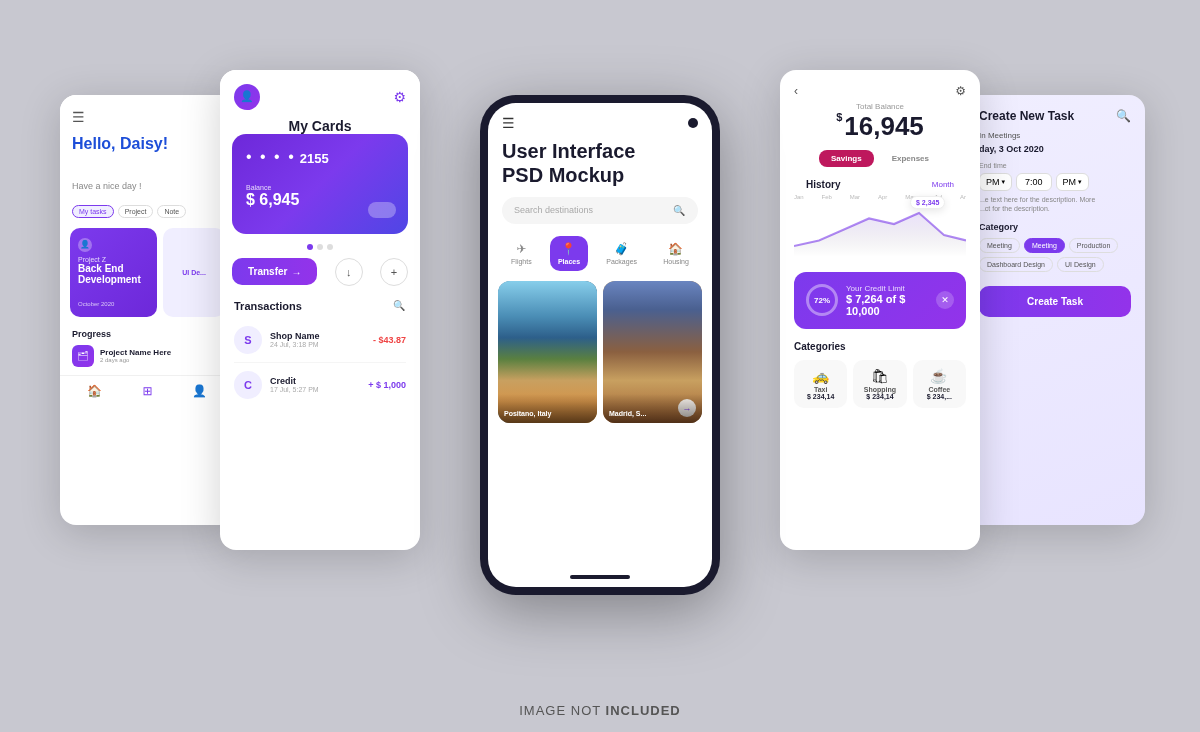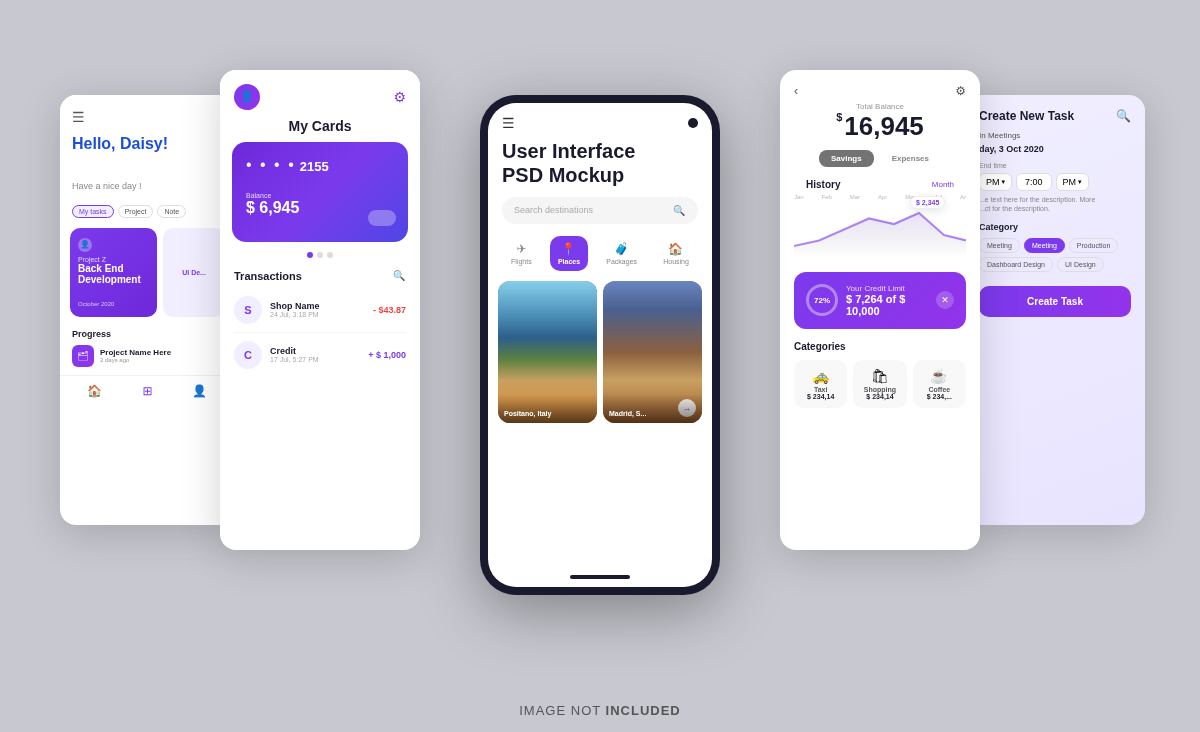--- a/index.html
+++ b/index.html
@@ -187,21 +187,21 @@
       align-items: center;
     }
     .s2-avatar {
       width: 26px; height: 26px;
       background: linear-gradient(135deg, #7c3aed, #9333ea);
       border-radius: 50%;
       display: flex; align-items: center; justify-content: center;
       color: white; font-size: 11px;
     }
     .s2-settings { font-size: 14px; color: #7c3aed; }
-    .s2-title { font-size: 14px; font-weight: 700; color: #1a1a2e; text-align: center; margin-bottom: 8px; }
+    .s2-title { font-size: 14px; font-weight: 700; color: #1a1a2e; text-align: center; margin-bottom: 0; }
     .s2-card-visual {
       margin: 0 12px 10px;
       background: linear-gradient(135deg, #6d28d9, #7c3aed, #4f46e5);
       border-radius: 14px;
       padding: 14px;
       color: white;
       height: 100px;
       position: relative;
     }
     .s2-dots { font-size: 16px; letter-spacing: 2px; margin-bottom: 4px; }
@@ -391,21 +391,21 @@
       justify-content: center;
       gap: 6px;
       margin: 8px 0;
     }
     .s4-tab {
       font-size: 8px;
       padding: 4px 12px;
       border-radius: 8px;
       font-weight: 600;
     }
-    .s4-tab.active { background: #737373; color: white; }
+    .s4-tab.active { background: #be185d; color: white; }
     .s4-tab:not(.active) { color: #888; }
     .s4-history {
       padding: 4px 26px;
       display: flex;
       justify-content: space-between;
       align-items: center;
     }
     .s4-history-title { font-size: 10px; font-weight: 700; color: #1a1a2e; }
     .s4-history-period { font-size: 8px; color: #7c3aed; }
     .s4-chart {
@@ -596,20 +596,28 @@
         <span style="font-size:13px;font-weight:700;">2155</span>
       </div>
       <div class="s2-card-balance-label">Balance</div>
       <div class="s2-card-amount">$ 6,945</div>
       <div class="s2-toggle"></div>
     </div>
     <div class="s2-dots-nav">
       <div class="s2-dot"></div>
       <div class="s2-dot inactive"></div>
       <div class="s2-dot inactive"></div>
+    </div>
+    <div class="s2-actions">
+      <button class="s2-transfer-btn">
+        <span>Transfer</span>
+        <span>→</span>
+      </button>
+      <div class="s2-action-icon">↓</div>
+      <div class="s2-action-icon">+</div>
     </div>
     <div class="s2-transactions-title">
       <span>Transactions</span>
       <span style="font-size:10px;color:#888;">🔍</span>
     </div>
     <div class="s2-transaction-item">
       <div class="s2-tx-avatar">S</div>
       <div>
         <div class="s2-tx-name">Shop Name</div>
         <div class="s2-tx-date">24 Jul, 3:18 PM</div>

